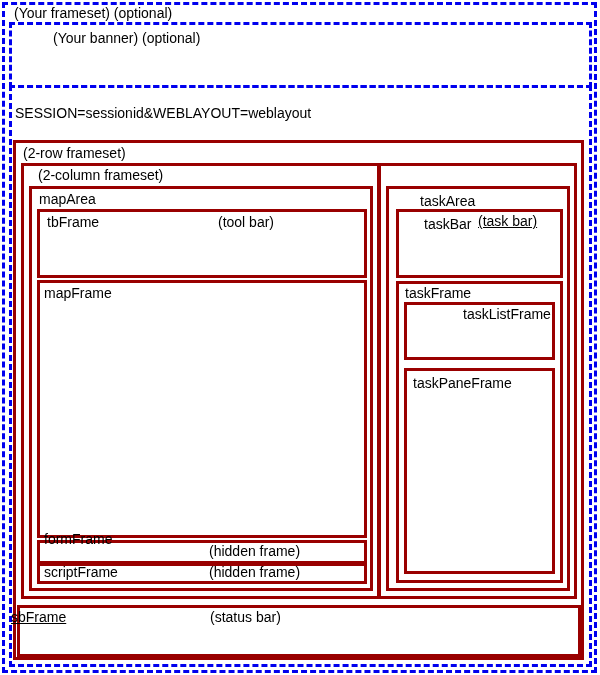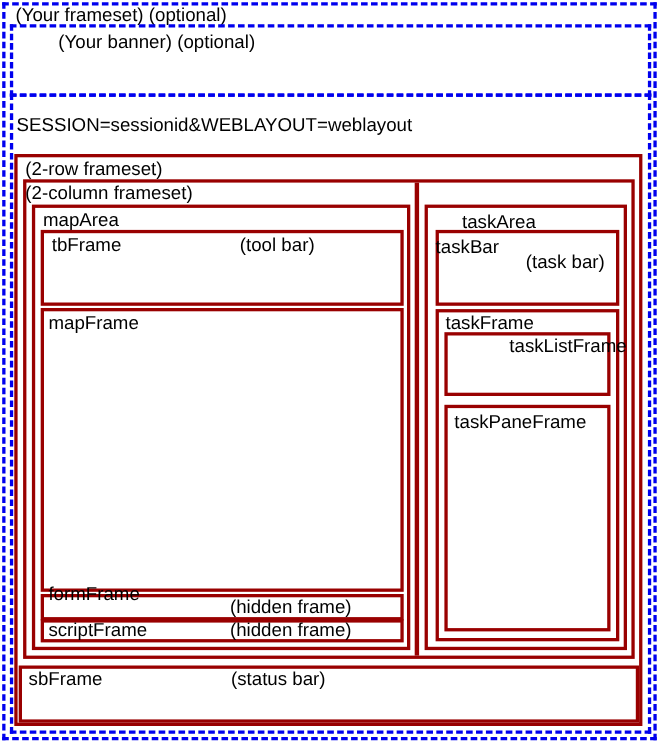--- a/index.html
+++ b/index.html
@@ -6,21 +6,21 @@
     margin: 0;
     padding: 0;
     background: #ffffff;
   }
   .stage {
     position: relative;
     width: 600px;
     height: 675px;
     background: #ffffff;
     font-family: "Liberation Sans", "DejaVu Sans", sans-serif;
-    font-size: 17px;
+    font-size: 14px;
     color: #000000;
     overflow: hidden;
   }
   .box {
     position: absolute;
     box-sizing: border-box;
     background: transparent;
   }
   .dashed-box {
     border: 3px dashed #0000ee;
@@ -49,21 +49,21 @@
   <div class="box dashed-box" style="left:9px; top:22px; width:583px; height:66px;"></div>
   <span class="lbl" style="left:17px; top:32px;margin-left:36px;">(Your banner) (optional)</span>
 
   <div class="box dashed-box" style="left:9px; top:85px; width:583px; height:582px;"></div>
   <span class="lbl" style="left:15px; top:107px;">SESSION=sessionid&amp;WEBLAYOUT=weblayout</span>
 
   <div class="box red-box" style="left:13px; top:140px; width:571px; height:520px;"></div>
   <span class="lbl" style="left:23px; top:147px;">(2-row frameset)</span>
 
   <div class="box red-box" style="left:21px; top:163px; width:556px; height:436px;"></div>
-  <span class="lbl" style="left:23px; top:169px;">(2-column frameset)</span>
+  <span class="lbl" style="left:38px; top:169px;">(2-column frameset)</span>
 
   <div class="divider" style="left:377px; top:166px; width:4px; height:430px;"></div>
 
   <div class="box red-box" style="left:29px; top:186px; width:344px; height:405px;"></div>
   <span class="lbl" style="left:39px; top:193px;">mapArea</span>
 
   <div class="box red-box" style="left:37px; top:209px; width:330px; height:69px;"></div>
   <span class="lbl" style="left:47px; top:216px;">tbFrame</span>
   <span class="lbl" style="left:218px; top:216px;">(tool bar)</span>
 
@@ -75,29 +75,29 @@
   <span class="lbl" style="left:209px; top:545px;">(hidden frame)</span>
 
   <div class="box red-box" style="left:37px; top:563px; width:330px; height:21px;"></div>
   <span class="lbl" style="left:44px; top:566px;">scriptFrame</span>
   <span class="lbl" style="left:209px; top:566px;">(hidden frame)</span>
 
   <div class="box red-box" style="left:386px; top:186px; width:184px; height:405px;"></div>
   <span class="lbl" style="left:420px; top:195px;">taskArea</span>
 
   <div class="box red-box" style="left:396px; top:209px; width:167px; height:69px;"></div>
-  <span class="lbl" style="left:396px; top:218px;">taskBar</span>
-  <span class="lbl" style="left:478px; top:232px;">(task bar)</span>
+  <span class="lbl" style="left:424px; top:218px;">taskBar</span>
+  <span class="lbl" style="left:478px; top:215px;text-decoration:underline;">(task bar)</span>
 
   <div class="box red-box" style="left:396px; top:281px; width:167px; height:302px;"></div>
   <span class="lbl" style="left:405px; top:287px;">taskFrame</span>
 
   <div class="box red-box" style="left:404px; top:302px; width:151px; height:58px;"></div>
   <span class="lbl" style="left:415px; top:308px;margin-left:48px;">taskListFrame</span>
 
   <div class="box red-box" style="left:404px; top:368px; width:151px; height:206px;"></div>
   <span class="lbl" style="left:413px; top:377px;">taskPaneFrame</span>
 
   <div class="box red-box" style="left:17px; top:605px; width:564px; height:52px;"></div>
-  <span class="lbl" style="left:26px; top:611px;">sbFrame</span>
+  <span class="lbl" style="left:11px; top:611px;text-decoration:underline;">sbFrame</span>
   <span class="lbl" style="left:210px; top:611px;">(status bar)</span>
 
 </div>
 
 </body></html>

